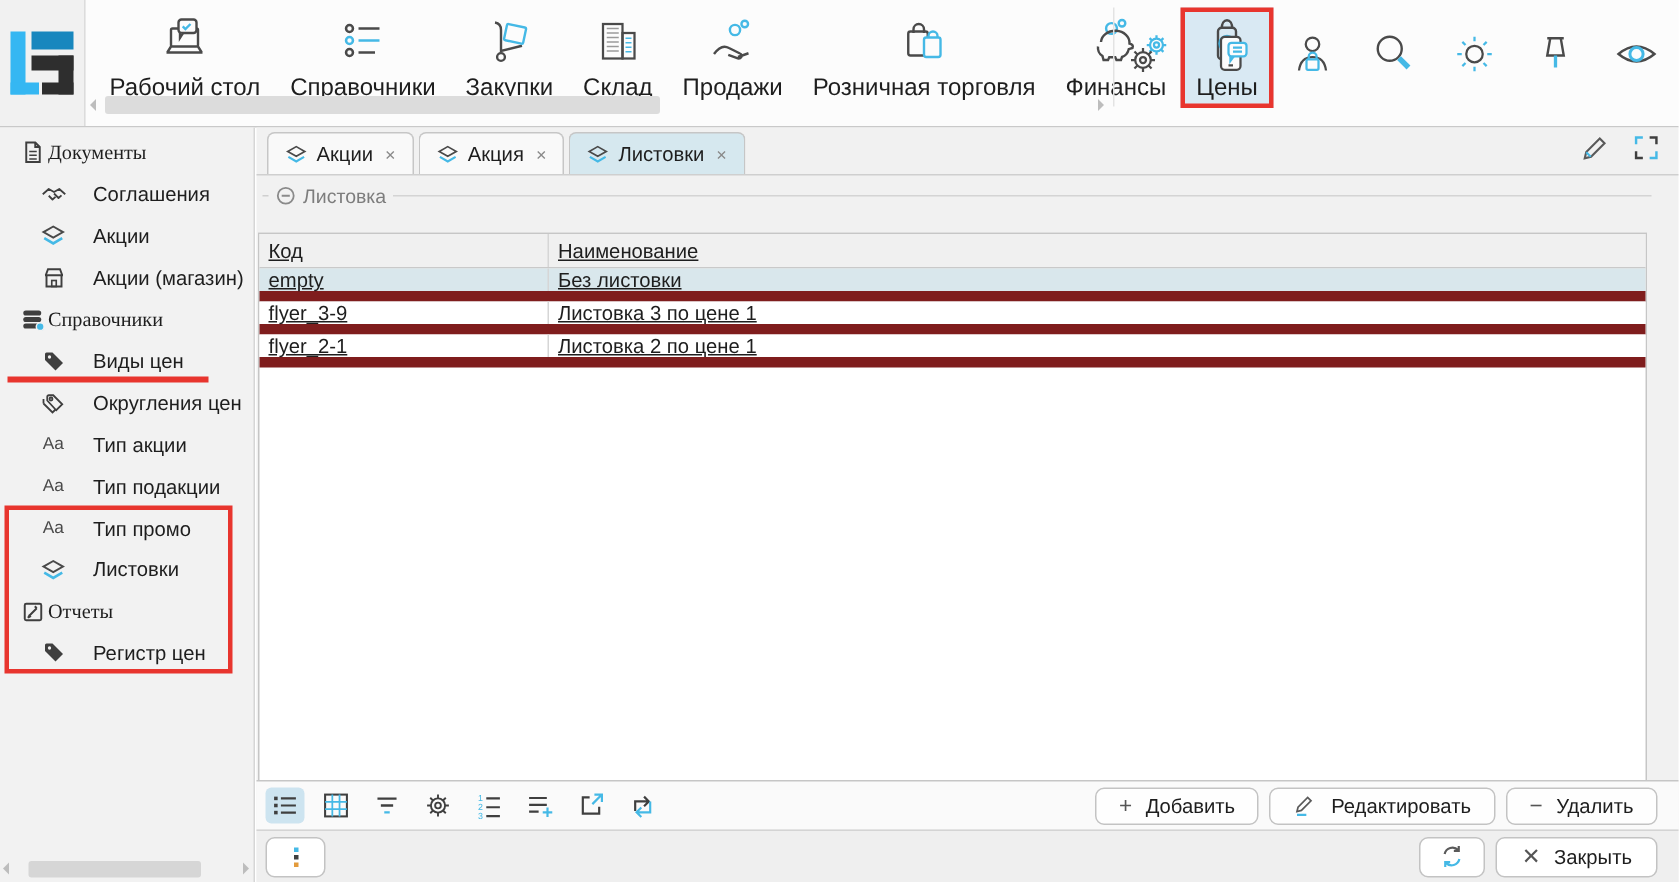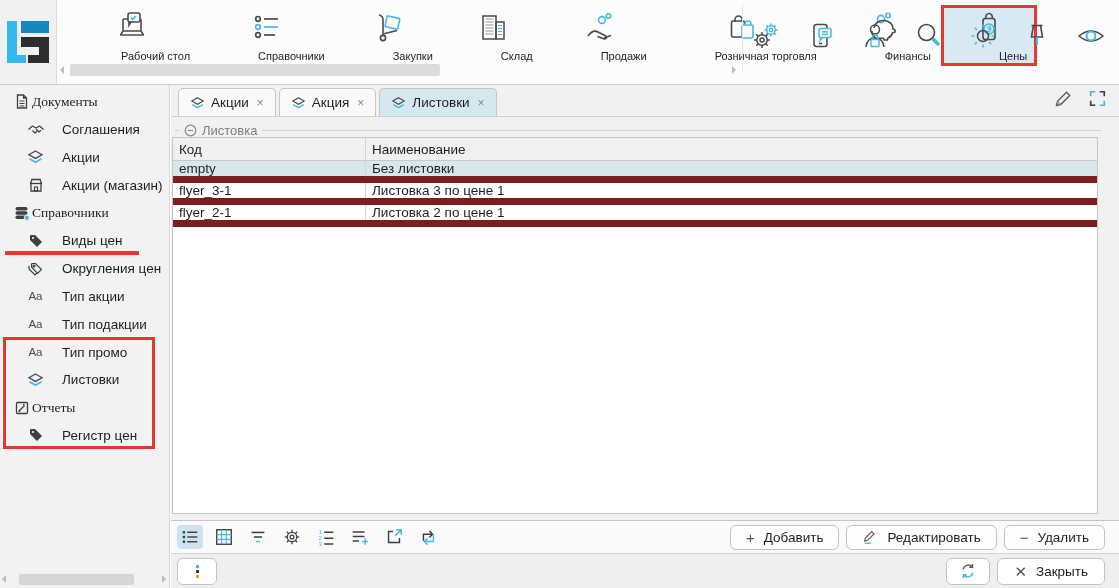--- a/index.html
+++ b/index.html
@@ -13,21 +13,21 @@
   
   #header { position:absolute; left:0; top:0; width:1119px; height:85px;
             background:#fcfcfc; border-bottom:1px solid #c9c9c9; display:flex; }
   #logo-col { width:57px; height:84px; background:#f1f1f1; border-right:1px solid #dcdcdc;
               display:flex; align-items:center; justify-content:center; }
   .logo { position:relative; width:42px; height:42px; }
   .logo i { position:absolute; display:block; }
   #modules { display:flex; align-items:flex-start; padding:5px 4px 0 6px; }
   .hdr-item { display:flex; flex-direction:column; align-items:center; gap:5px;
               padding:4px 10px; cursor:default; }
-  .hdr-item .mlbl { font-size:11px; white-space:nowrap;margin-left:48px; }
+  .hdr-item .mlbl { font-size:16px; white-space:nowrap; }
   .hdr-item.active { background:#d9e9f3; border:3px solid #e8352e; padding:1px 7px; }
   .hdr-icon { height:36px; display:flex; align-items:flex-end; justify-content:center; }
   #hdr-hscroll { position:absolute; left:60px; top:64px; width:676px; height:12px;
                  display:flex; align-items:center; }
   .arr { width:0; height:0; border:4px solid transparent; }
   .arr.left  { border-right-color:#bdbdbd; border-left:none; }
   .arr.right { border-left-color:#bdbdbd; border-right:none; }
   #hdr-hscroll .track { flex:1; height:12px; margin:0 4px; position:relative; }
   #hdr-hscroll .thumb { position:absolute; left:2px; top:0; width:56%; height:12px;
                         background:#dcdcdc; border-radius:2px; }
@@ -65,22 +65,22 @@
   .tab .tx { white-space:nowrap; }
   .tab .x { color:#8a8a8a; font-size:12px; margin-left:2px; }
   #tab-tools { margin-left:auto; display:flex; align-items:center; gap:14px;
                margin-right:12px; align-self:center; margin-bottom:4px; }
 
   #group-row { position:absolute; left:4px; top:36px; right:18px; height:18px;
                display:flex; align-items:center; gap:5px; color:#7d7d7d; font-size:13px; }
   #group-row .tick { width:4px; border-top:1px solid #cfcfcf; }
   #group-row .gline { flex:1; border-top:1px solid #d4d4d4; }
 
-  #table-wrap { position:absolute; left:1px; top:52px; width:926px; height:377px;
-                background:#fff; border:1px solid #c6c6c6; }
+  #table-wrap { position:absolute; left:1px; top:70px; width:926px; height:377px;
+                background:#fff; border:1px solid #c6c6c6;text-decoration:underline; }
   .t-head { display:flex; height:23px; background:#f0f0f0; border-bottom:1px solid #c9c9c9;
             align-items:center; }
   .t-row  { display:flex; height:22px; border-bottom:7px solid #7f1d1d; align-items:center;
             background:#fff; }
   .t-row.selected { background:#d9e7ec; }
   .c-code { width:193px; padding-left:6px; border-right:1px solid #d6d6d6; height:100%;
             display:flex; align-items:center; }
   .c-name { flex:1; padding-left:6px; height:100%; display:flex; align-items:center; }
 
   #btoolbar { position:absolute; left:0; top:435px; width:100%; height:33px;
@@ -488,21 +488,21 @@
   <div id="table-wrap">
     <div class="t-head">
       <div class="c-code">Код</div>
       <div class="c-name">Наименование</div>
     </div>
     <div class="t-row selected">
       <div class="c-code">empty</div>
       <div class="c-name">Без листовки</div>
     </div>
     <div class="t-row">
-      <div class="c-code">flyer_3-1</div>
+      <div class="c-code">flyer_3-9</div>
       <div class="c-name">Листовка 3 по цене 1</div>
     </div>
     <div class="t-row">
       <div class="c-code">flyer_2-1</div>
       <div class="c-name">Листовка 2 по цене 1</div>
     </div>
   </div>
 
   <div id="btoolbar">
     <span class="tool-btn active">

